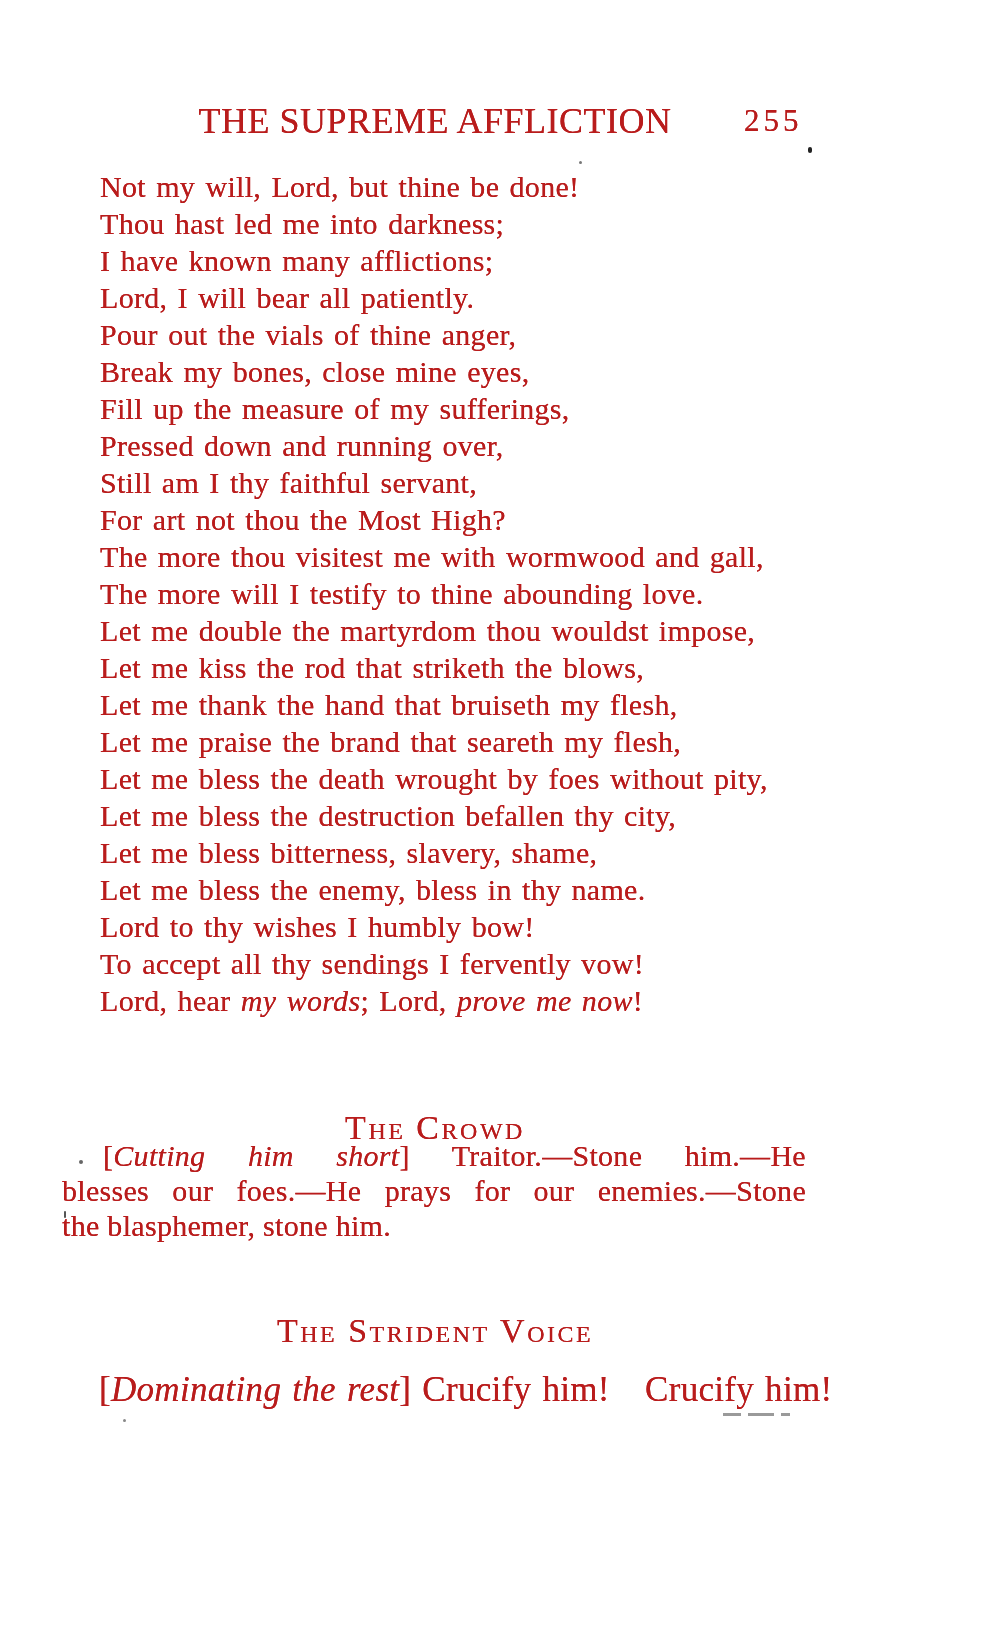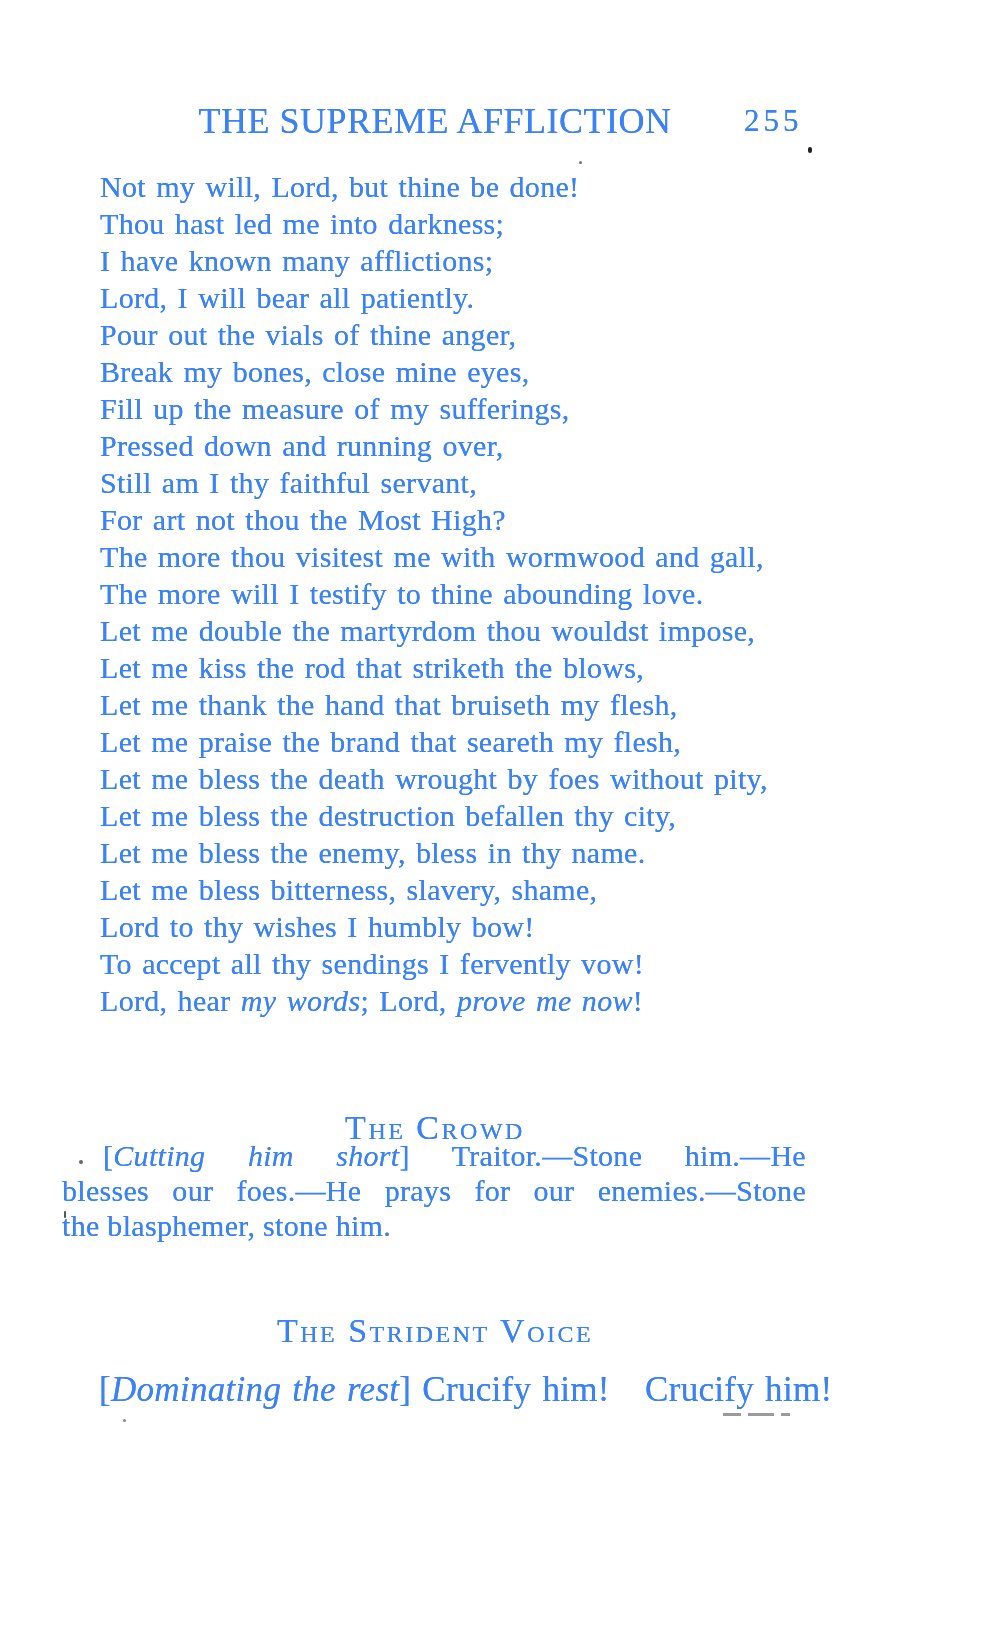--- a/index.html
+++ b/index.html
@@ -1,20 +1,20 @@
 <!DOCTYPE html>
 <html><head>
 <meta charset="utf-8">
 <style>
   html,body{margin:0;padding:0;background:#ffffff;}
   .page{
     position:relative;
     width:1001px;height:1425px;
     background:#ffffff;
-    color:#3b82f6;
+    color:#b91c1c;
     font-family:"Liberation Serif","DejaVu Serif",serif;
     overflow:hidden;
     text-shadow:0 0 0.45px currentColor; 
   }
   .header-title{
     position:absolute;left:100px;top:100px;width:670px;
     font-size:36px;letter-spacing:0.5px;text-align:center;white-space:nowrap;
   }
   .page-number{
     position:absolute;left:744px;top:103px;
@@ -80,22 +80,22 @@
       <div class="poem-line"><span>Still am I thy faithful servant,</span></div>
       <div class="poem-line"><span>For art not thou the Most High?</span></div>
       <div class="poem-line"><span>The more thou visitest me with wormwood and gall,</span></div>
       <div class="poem-line"><span>The more will I testify to thine abounding love.</span></div>
       <div class="poem-line"><span>Let me double the martyrdom thou wouldst impose,</span></div>
       <div class="poem-line"><span>Let me kiss the rod that striketh the blows,</span></div>
       <div class="poem-line"><span>Let me thank the hand that bruiseth my flesh,</span></div>
       <div class="poem-line"><span>Let me praise the brand that seareth my flesh,</span></div>
       <div class="poem-line"><span>Let me bless the death wrought by foes without pity,</span></div>
       <div class="poem-line"><span>Let me bless the destruction befallen thy city,</span></div>
+      <div class="poem-line"><span>Let me bless bitterness, slavery, shame,</span></div>
       <div class="poem-line"><span>Let me bless the enemy, bless in thy name.</span></div>
-      <div class="poem-line"><span>Let me bless bitterness, slavery, shame,</span></div>
       <div class="poem-line"><span>Lord to thy wishes I humbly bow!</span></div>
       <div class="poem-line"><span>To accept all thy sendings I fervently vow!</span></div>
       <div class="poem-line"><span>Lord, hear </span><span class="i">my words</span><span>; Lord, </span><span class="i">prove me now</span><span>!</span></div>
     </div>
 
   <div class="section-heading crowd-heading">The Crowd</div>
 
   <div class="crowd-para">
       <div class="prose-line"><span>[</span><span class="i">Cutting him short</span><span>] Traitor.—Stone him.—He</span></div>
       <div class="prose-line"><span>blesses our foes.—He prays for our enemies.—Stone</span></div>

